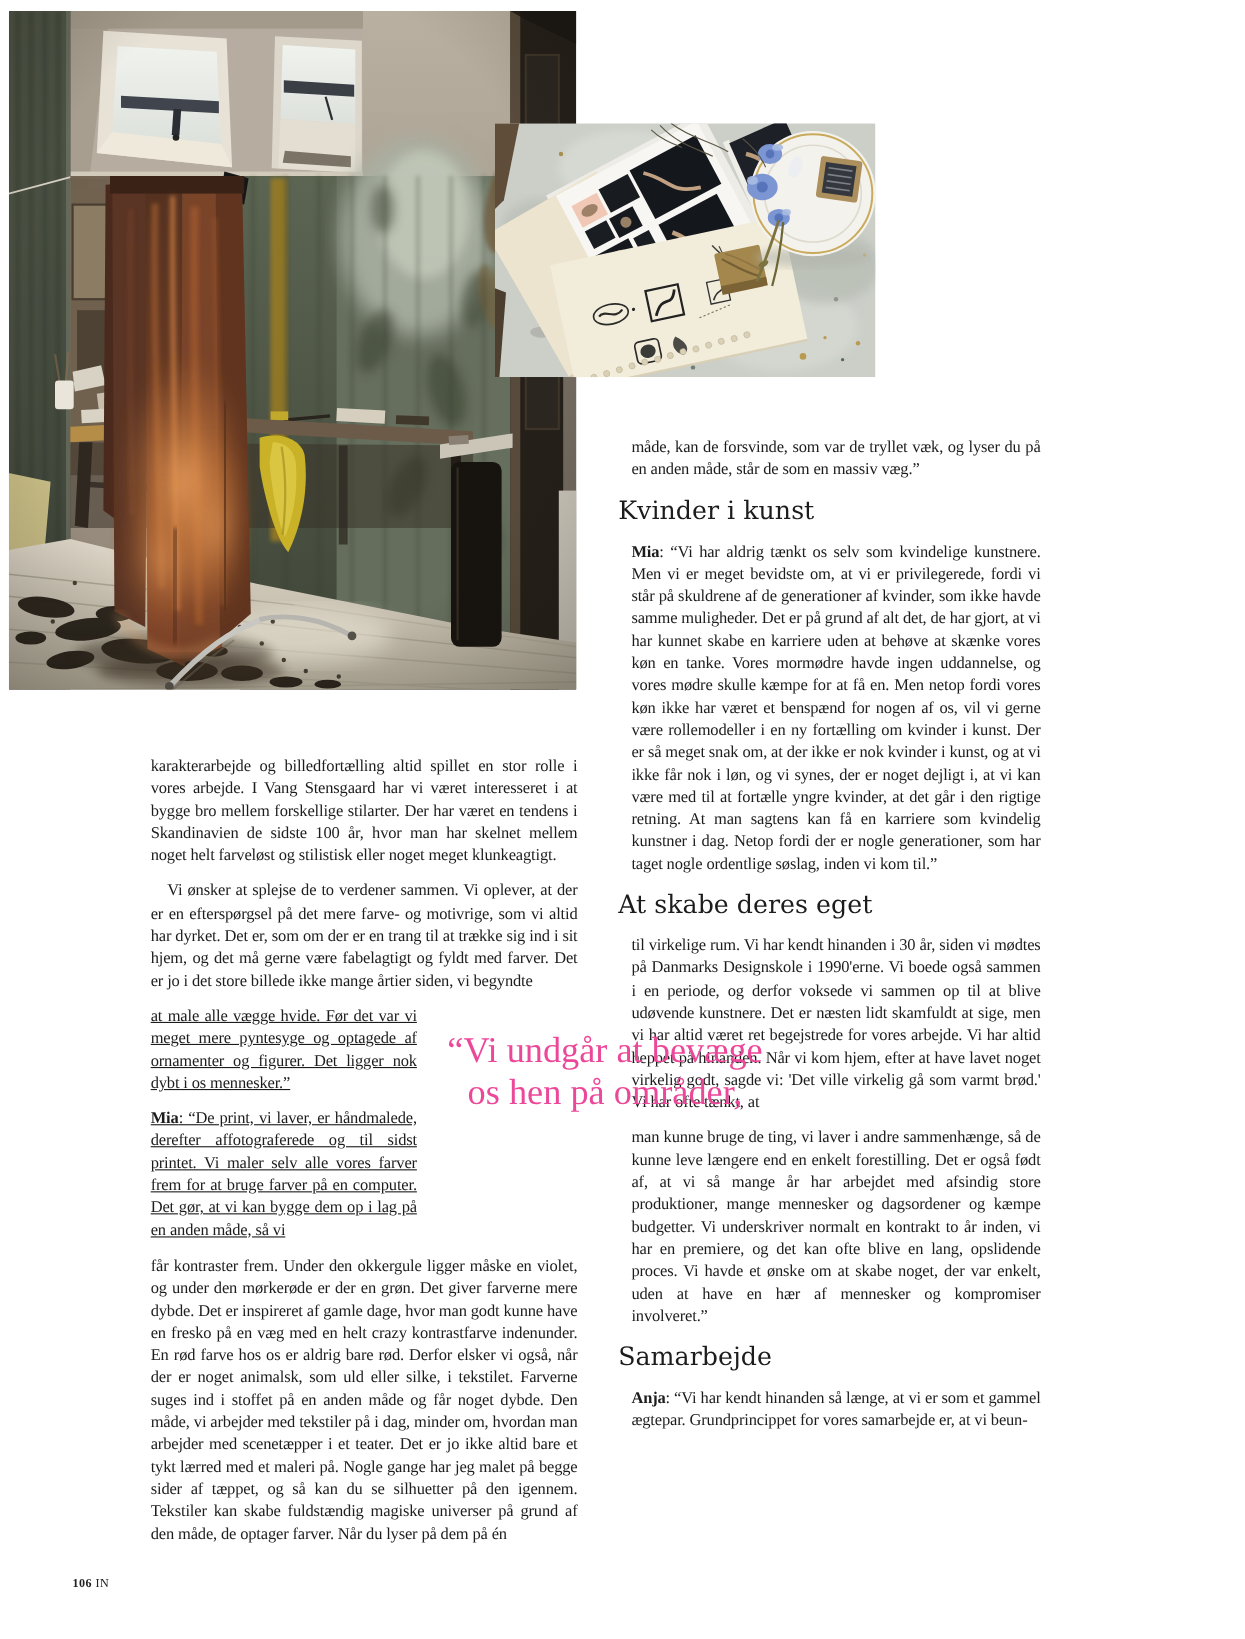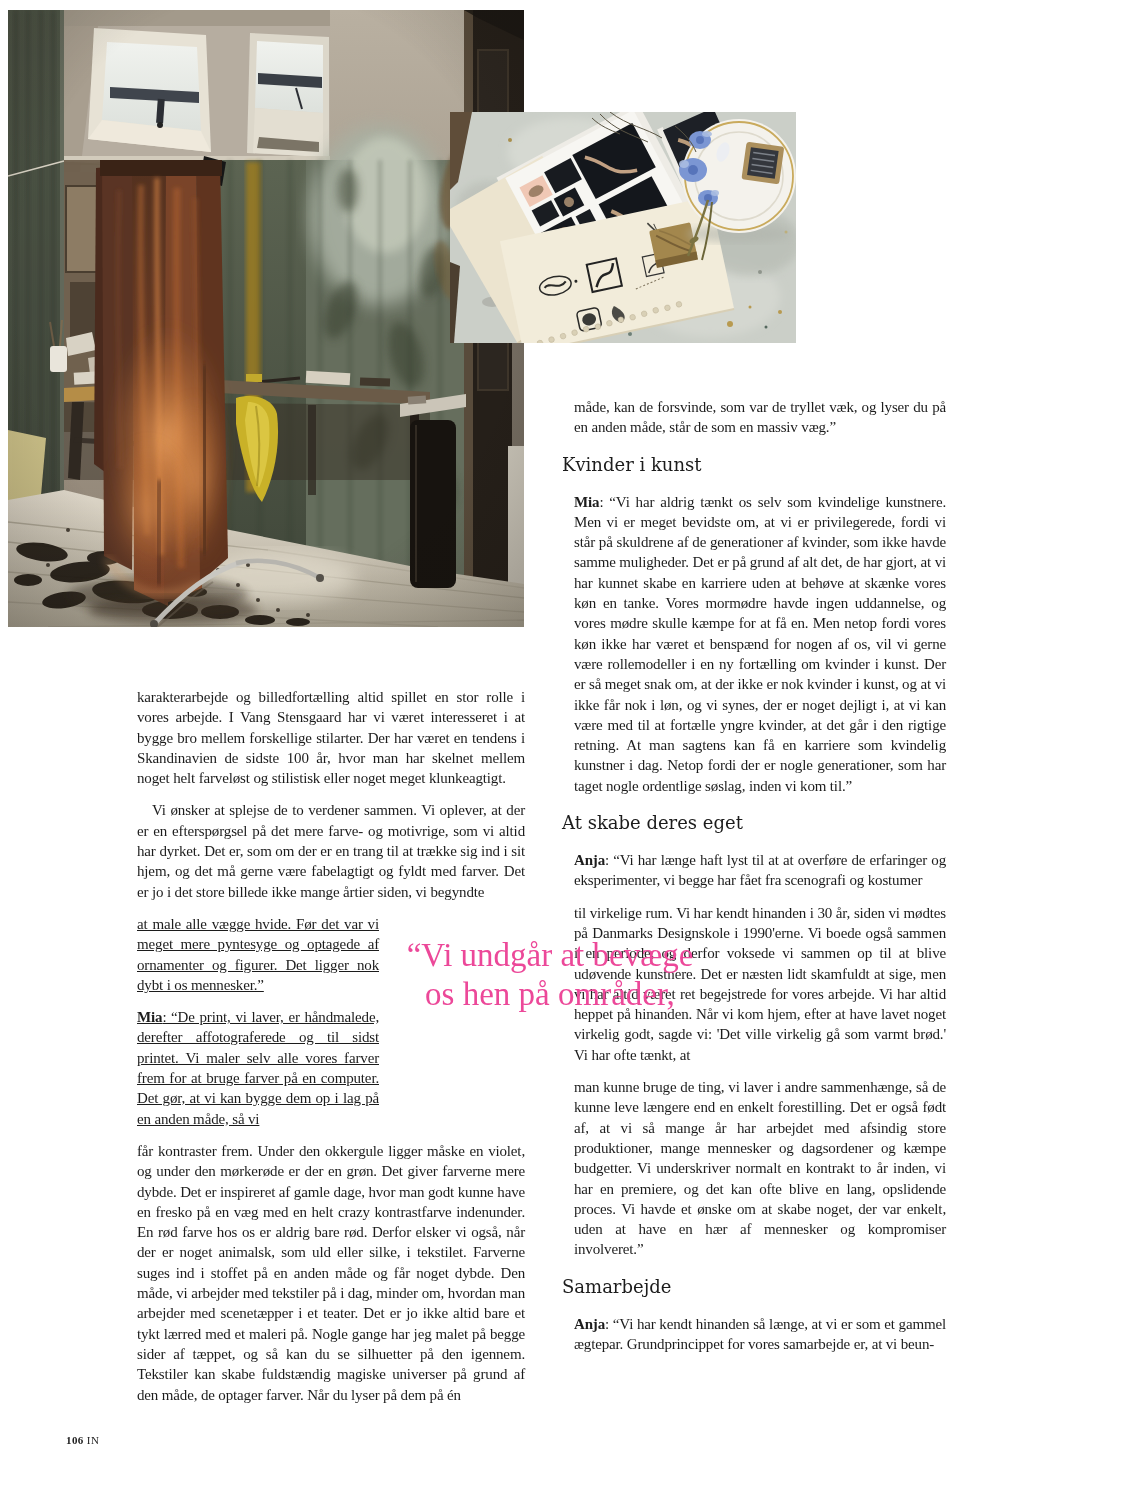--- a/index.html
+++ b/index.html
@@ -5,21 +5,21 @@
   html,body{margin:0;padding:0;background:#ffffff;}
   .page{position:relative;width:1132px;height:1490px;background:#ffffff;overflow:hidden;
         font-family:"Liberation Serif",serif;color:#1c1c1c;}
   .photo{position:absolute;overflow:hidden;}
   .photo svg{display:block;}
   .col{position:absolute;text-align:justify;font-size:15px;line-height:20.3px;letter-spacing:-0.15px;}
   .col p{margin:12px;}
   .narrow-left{width:242px;text-decoration:underline;}
   .narrow-right{margin-left:168px;}
   .indent{text-indent:15px;}
-  h3.section{font-family:"DejaVu Serif",serif;font-weight:400;font-size:18px;line-height:30px;
+  h3.section{font-family:"DejaVu Serif",serif;font-weight:400;font-size:23px;line-height:30px;
              margin:0;text-align:left;letter-spacing:0;}
   .mt-kvinder{margin-top:17px;margin-bottom:3px;}
   .mt-skabe{margin-top:27px;margin-bottom:3px;}
   .mt-farver{margin-top:11px;margin-bottom:3px;}
   .mt-samarbejde{margin-top:14px;margin-bottom:3px;}
   .pullquote{position:absolute;left:378px;top:936px;width:344px;text-align:center;
              font-family:"Liberation Serif",serif;font-size:33px;line-height:38.5px;color:#ec4899;z-index:5;}
   .footer{position:absolute;left:66px;top:1434px;font-size:11px;letter-spacing:0.4px;color:#222;}
   .footer b{font-weight:bold;}
   b.speaker{font-weight:bold;}
@@ -446,21 +446,20 @@
     <p class="narrow-left">at male alle vægge hvide. Før det var vi meget mere pyntesyge og optagede af ornamenter og figurer. Det ligger nok dybt i os mennesker.”</p>
     <p class="narrow-left"><b class="speaker">Mia</b><span>: “De print, vi laver, er håndmalede, derefter affotograferede og til sidst printet. Vi maler selv alle vores farver frem for at bruge farver på en computer. Det gør, at vi kan bygge dem op i lag på en anden måde, så vi</span></p>
     <p>får kontraster frem. Under den okkergule ligger måske en violet, og under den mørkerøde er der en grøn. Det giver farverne mere dybde. Det er inspireret af gamle dage, hvor man godt kunne have en fresko på en væg med en helt crazy kontrastfarve indenunder. En rød farve hos os er aldrig bare rød. Derfor elsker vi også, når der er noget animalsk, som uld eller silke, i tekstilet. Farverne suges ind i stoffet på en anden måde og får noget dybde. Den måde, vi arbejder med tekstiler på i dag, minder om, hvordan man arbejder med scenetæpper i et teater. Det er jo ikke altid bare et tykt lærred med et maleri på. Nogle gange har jeg malet på begge sider af tæppet, og så kan du se silhuetter på den igennem. Tekstiler kan skabe fuldstændig magiske universer på grund af den måde, de optager farver. Når du lyser på dem på én</p>
   </div>
 
   <div class="col" style="left:562px;top:385px;width:396px;">
     <p>måde, kan de forsvinde, som var de tryllet væk, og lyser du på en anden måde, står de som en massiv væg.”</p>
     <h3 class="section mt-kvinder">Kvinder i kunst</h3>
     <p><b class="speaker">Mia</b><span>: “Vi har aldrig tænkt os selv som kvindelige kunstnere. Men vi er meget bevidste om, at vi er privilegerede, fordi vi står på skuldrene af de generationer af kvinder, som ikke havde samme muligheder. Det er på grund af alt det, de har gjort, at vi har kunnet skabe en karriere uden at behøve at skænke vores køn en tanke. Vores mormødre havde ingen uddannelse, og vores mødre skulle kæmpe for at få en. Men netop fordi vores køn ikke har været et benspænd for nogen af os, vil vi gerne være rollemodeller i en ny fortælling om kvinder i kunst. Der er så meget snak om, at der ikke er nok kvinder i kunst, og at vi ikke får nok i løn, og vi synes, der er noget dejligt i, at vi kan være med til at fortælle yngre kvinder, at det går i den rigtige retning. At man sagtens kan få en karriere som kvindelig kunstner i dag. Netop fordi der er nogle generationer, som har taget nogle ordentlige søslag, inden vi kom til.”</span></p>
     <h3 class="section mt-skabe">At skabe deres eget</h3>
-    <p><b class="speaker">Anja</b><span>: “Vi har længe haft lyst til at at overføre de erfaringer og eksperimenter, vi begge har fået fra scenografi og kostumer</span></p>
     <p class="narrow-right">til virkelige rum. Vi har kendt hinanden i 30 år, siden vi mødtes på Danmarks Designskole i 1990'erne. Vi boede også sammen i en periode, og derfor voksede vi sammen op til at blive udøvende kunstnere. Det er næsten lidt skamfuldt at sige, men vi har altid været ret begejstrede for vores arbejde. Vi har altid heppet på hinanden. Når vi kom hjem, efter at have lavet noget virkelig godt, sagde vi: 'Det ville virkelig gå som varmt brød.' Vi har ofte tænkt, at</p>
     <p>man kunne bruge de ting, vi laver i andre sammenhænge, så de kunne leve længere end en enkelt forestilling. Det er også født af, at vi så mange år har arbejdet med afsindig store produktioner, mange mennesker og dagsordener og kæmpe budgetter. Vi underskriver normalt en kontrakt to år inden, vi har en premiere, og det kan ofte blive en lang, opslidende proces. Vi havde et ønske om at skabe noget, der var enkelt, uden at have en hær af mennesker og kompromiser involveret.”</p>
     <h3 class="section mt-samarbejde">Samarbejde</h3>
     <p><b class="speaker">Anja</b><span>: “Vi har kendt hinanden så længe, at vi er som et gammel ægtepar. Grundprincippet for vores samarbejde er, at vi beun-</span></p>
   </div>
 
   <div class="pullquote">
     <div>“Vi undgår at bevæge</div>
     <div>os hen på områder,</div>
   </div>

